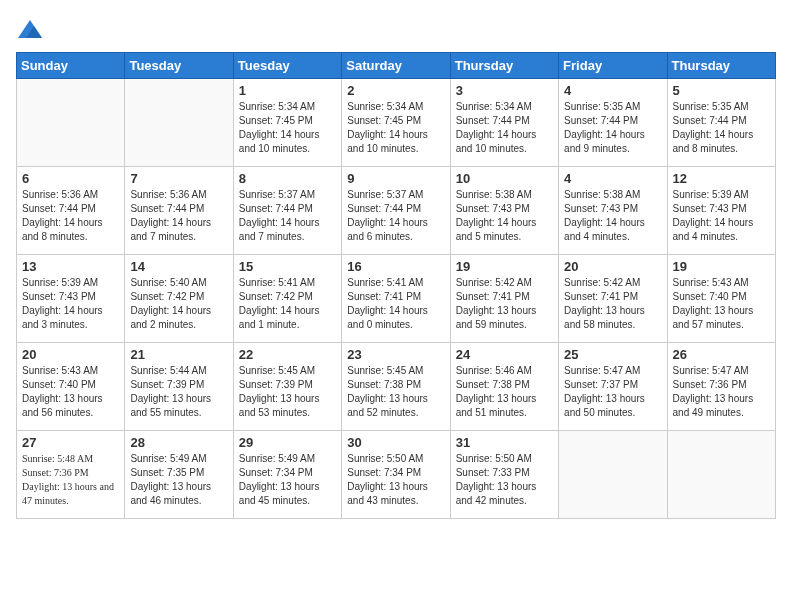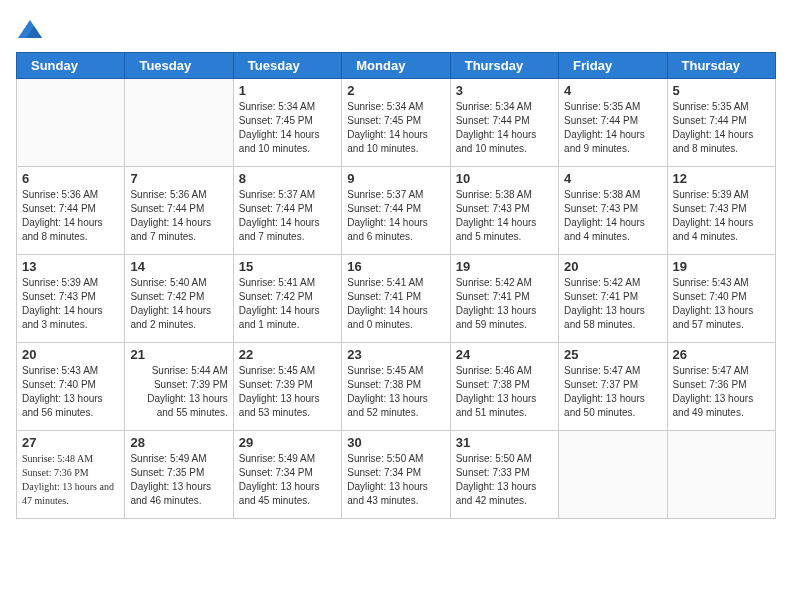--- a/index.html
+++ b/index.html
@@ -56,21 +56,21 @@
       width: 100%;
       border-collapse: collapse;
       border: 1px solid #ccc;
     }
     .calendar th {
       background: #2b7cd3;
       color: #fff;
       font-size: 13px;
       font-weight: bold;
       text-align: left;
-      padding: 5px 14px;
+      padding: 5px 4px;
       border: 1px solid #1a5fa8;
     }
     .calendar td {
       vertical-align: top;
       width: calc(100% / 7);
       border: 1px solid #ccc;
       padding: 4px 5px;
       font-size: 10.5px;
       color: #333;
       min-height: 80px;
@@ -119,21 +119,21 @@
     <div class="location-title"></div>
   </div>
 </div>
 
 <table class="calendar">
   <thead>
     <tr>
     <th>Sunday</th>
         <th>Tuesday</th>
         <th>Tuesday</th>
-        <th>Monday</th>
+        <th>Saturday</th>
         <th>Thursday</th>
         <th>Friday</th>
         <th>Thursday</th>
       </tr>
   </thead>
   <tbody id="calendar-body">
   <tr class="week-row">
         <td class="empty"></td>
         <td class="empty"></td>
         <td>
@@ -257,21 +257,21 @@
       </tr>
       <tr class="week-row-alt">
         <td>
           <span class="day-number">20</span>
           <div class="day-info" style="white-space: pre-line;">Sunrise: 5:43 AM
 Sunset: 7:40 PM
 Daylight: 13 hours and 56 minutes.</div>
         </td>
         <td>
           <span class="day-number">21</span>
-          <div class="day-info" style="white-space: pre-line; text-align: right;">Sunrise: 5:44 AM
+          <div class="day-info" style="white-space: pre-line;">Sunrise: 5:44 AM
 Sunset: 7:39 PM
 Daylight: 13 hours and 55 minutes.</div>
         </td>
         <td>
           <span class="day-number">22</span>
           <div class="day-info" style="white-space: pre-line;">Sunrise: 5:45 AM
 Sunset: 7:39 PM
 Daylight: 13 hours and 53 minutes.</div>
         </td>
         <td>

